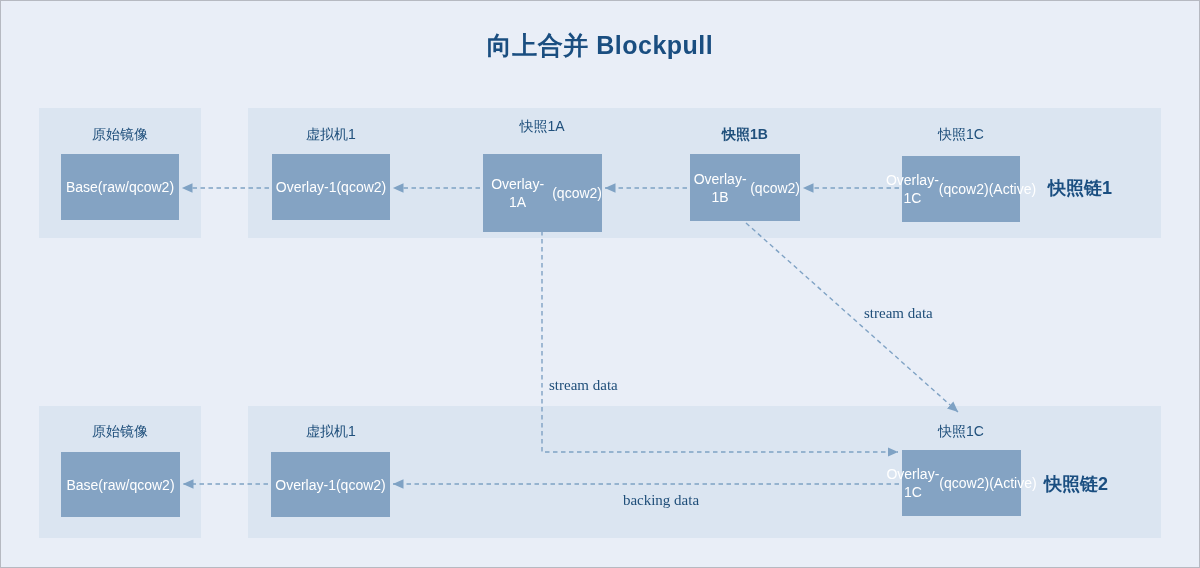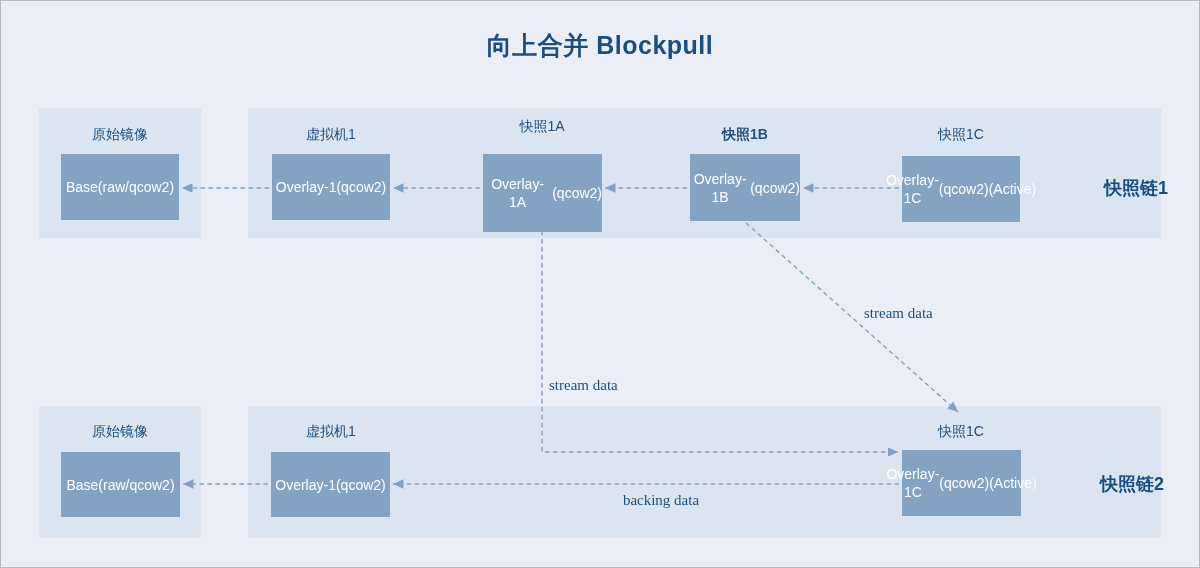--- a/index.html
+++ b/index.html
@@ -32,21 +32,21 @@
   }
   .nlabel{
     position:absolute;
     font-size:14px;color:#20507c;
     text-align:center;height:18px;line-height:18px;
     white-space:nowrap;
   }
   .chainlabel{
     position:absolute;
     font-size:18px;font-weight:bold;color:#1a4e80;
-    text-align:right;width:120px;height:22px;line-height:22px;
+    text-align:left;width:120px;height:22px;line-height:22px;
     white-space:nowrap;
   }
   .annot{
     position:absolute;
     font-size:15px;color:#1f4e79;
     white-space:nowrap;
     font-family:Liberation Serif, serif;
   }
   .annot.centered{text-align:center;}
   svg.wires{position:absolute;top:0;left:0;pointer-events:none;}

